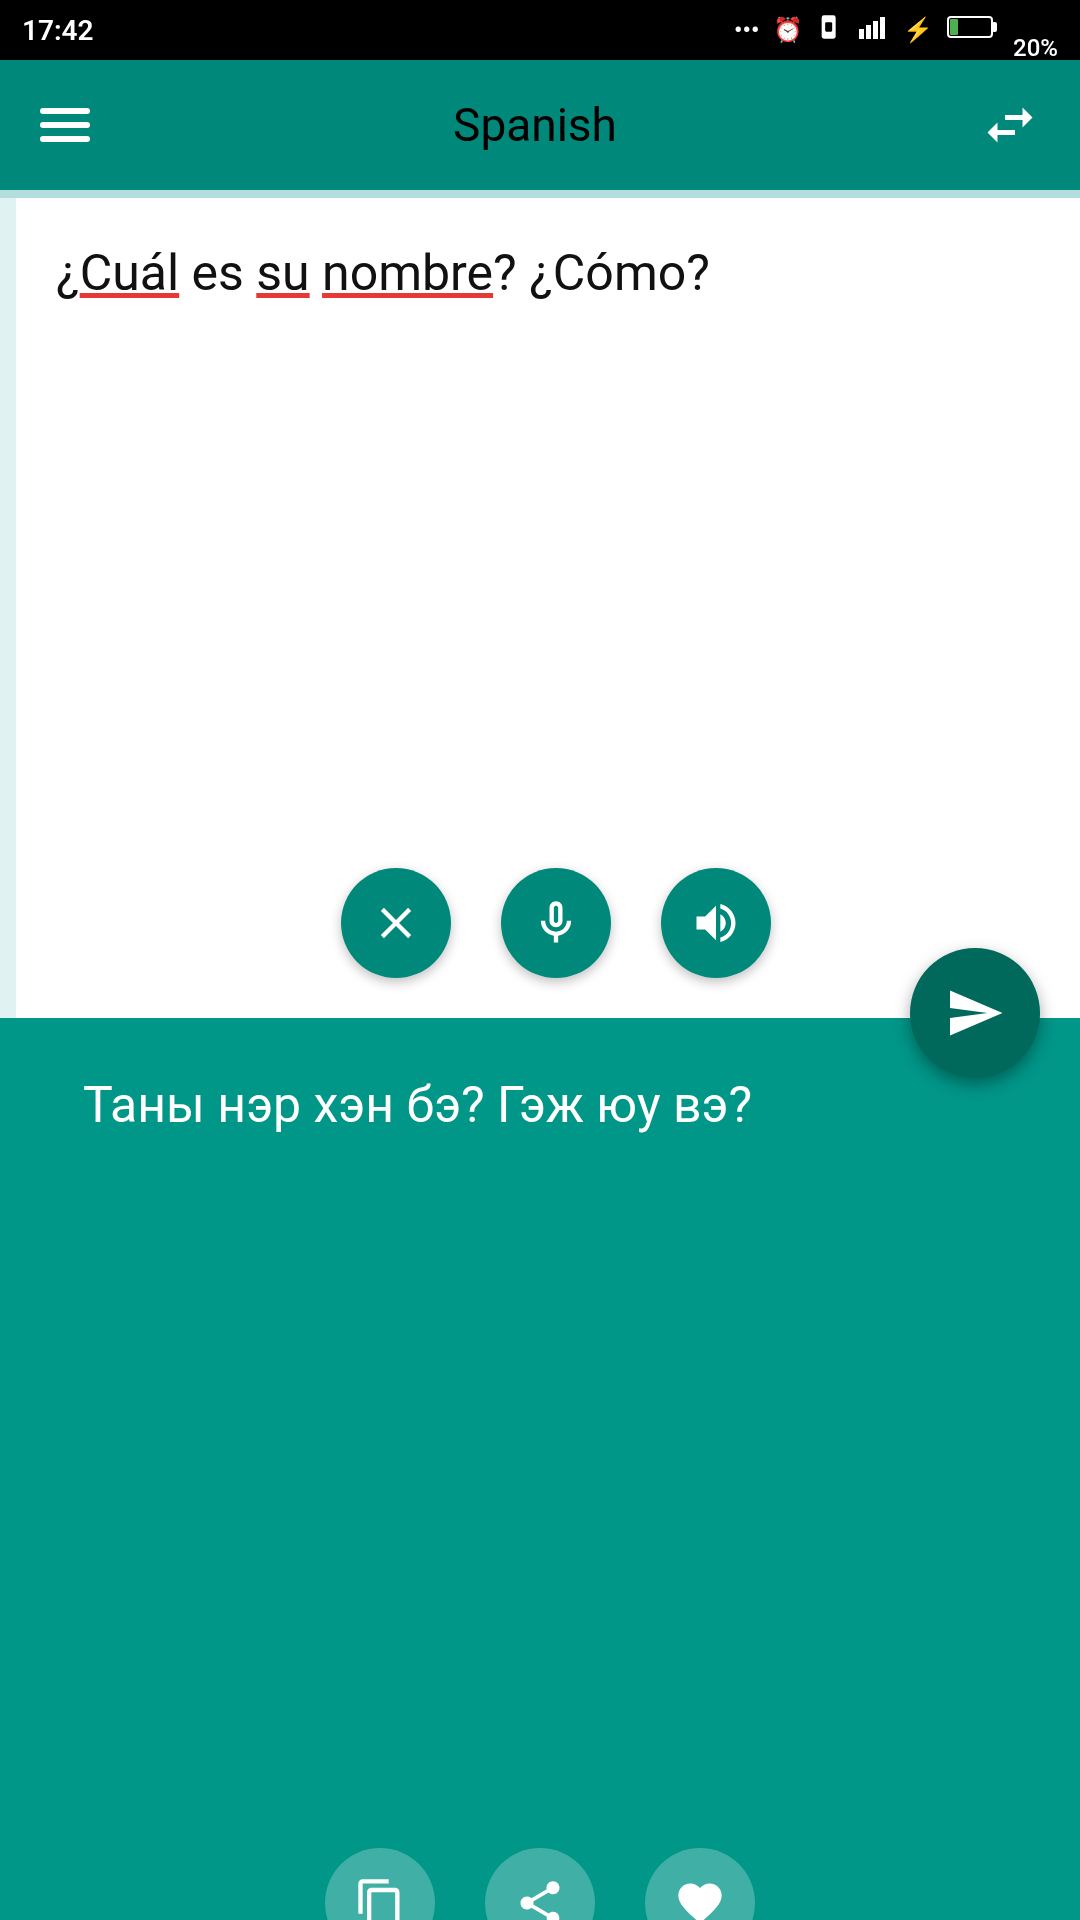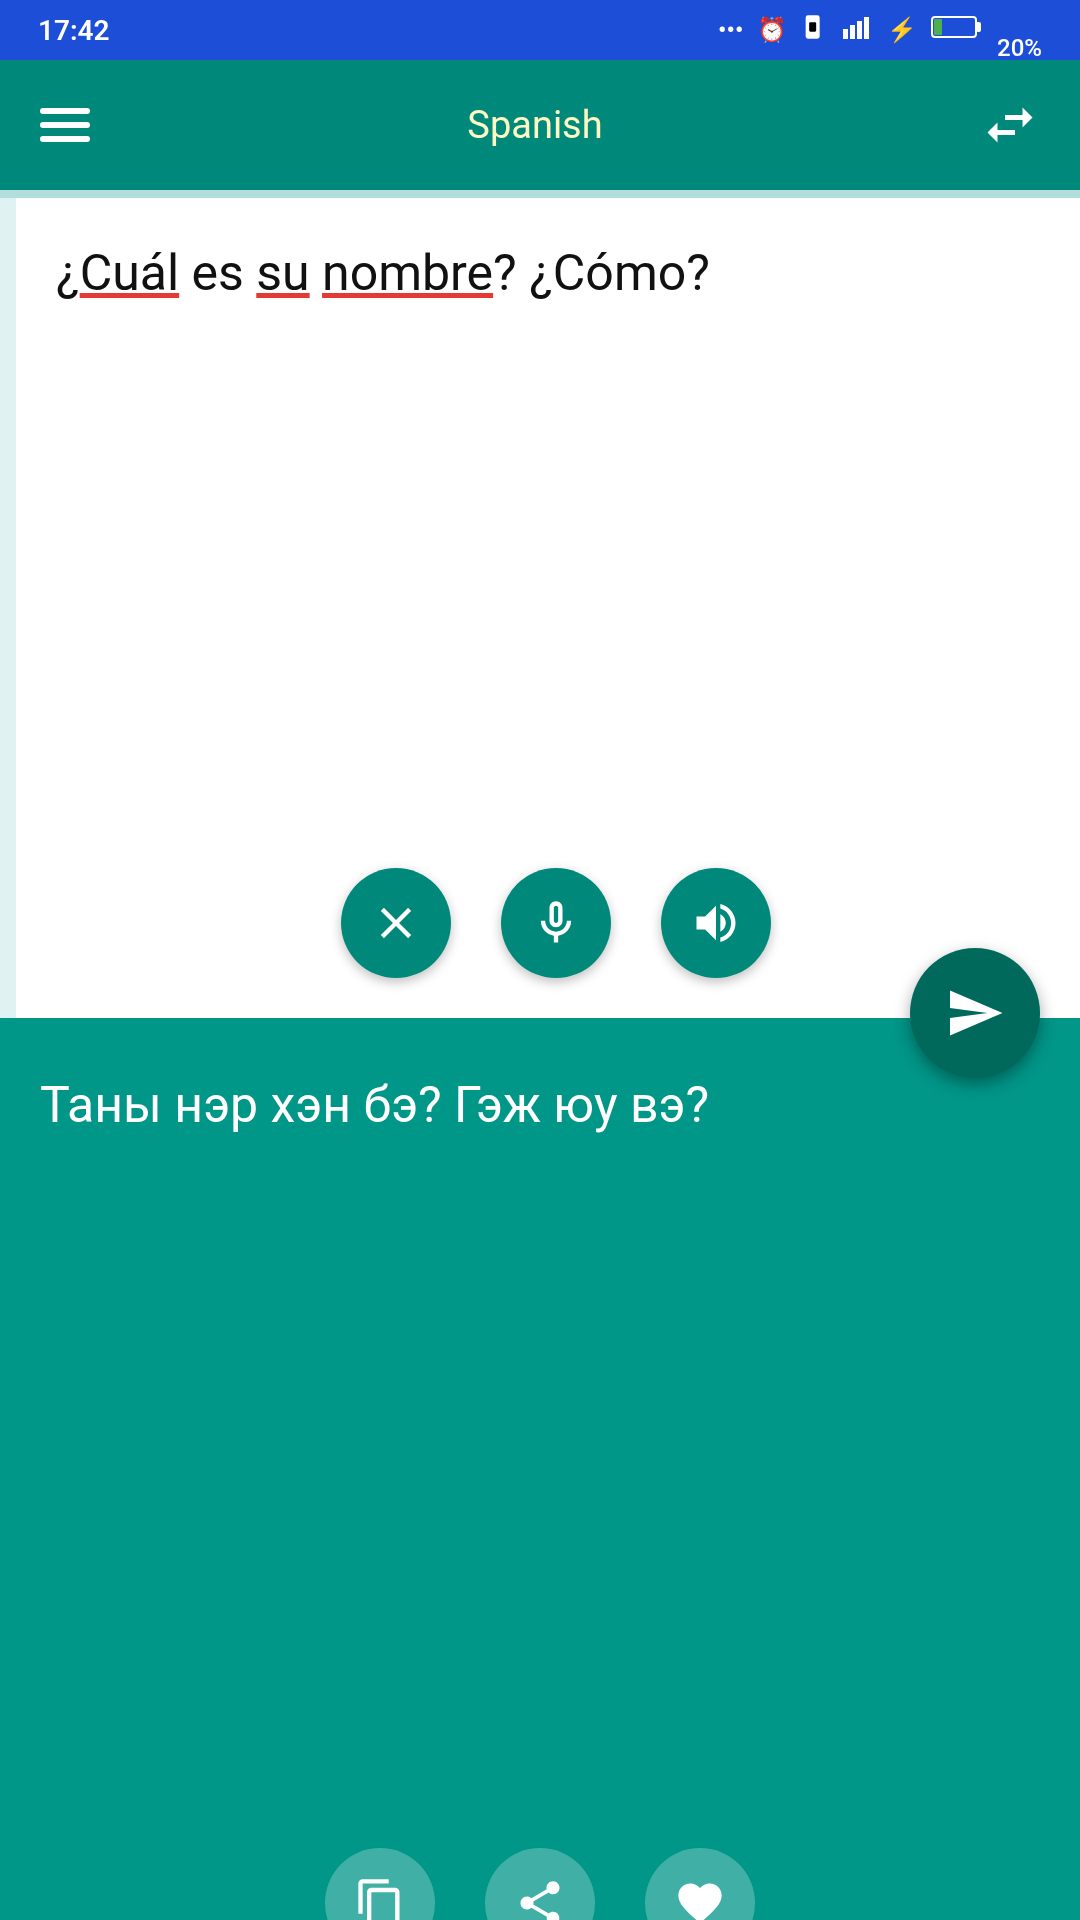--- a/index.html
+++ b/index.html
@@ -10,25 +10,25 @@
       height: 1920px;
       font-family: 'Roboto', Arial, sans-serif;
       background: #e0f2f1;
       overflow: hidden;
     }
 
     
     .status-bar {
       width: 100%;
       height: 60px;
-      background: #1d4ed8;
+      background: #000000;
       display: flex;
       align-items: center;
       justify-content: space-between;
-      padding: 0 38px;
+      padding: 0 22px;
       color: #fff;
       font-size: 28px;
       font-weight: 500;
     }
     .status-time { font-weight: 600; }
     .status-icons { display: flex; align-items: center; gap: 14px; font-size: 24px; }
     .battery-text { font-size: 24px; margin-top: 36px; }
 
     
     .app-header {
@@ -47,22 +47,22 @@
       cursor: pointer;
     }
     .header-menu-icon span {
       display: block;
       width: 50px;
       height: 6px;
       background: #fff;
       border-radius: 3px;
     }
     .header-lang {
-      color: #fef9c3;
-      font-size: 38px;
+      color: #000000;
+      font-size: 46px;
       font-weight: 400;
       cursor: pointer;
     }
     .header-swap {
       color: #fff;
       font-size: 52px;
       cursor: pointer;
       display: flex;
       align-items: center;
     }
@@ -157,20 +157,21 @@
       background: #009688;
       position: relative;
       padding: 50px 40px 160px 40px;
       min-height: 1000px;
     }
     .translation-text {
       font-size: 50px;
       line-height: 1.5;
       color: #fff;
       font-weight: 400;
+      margin-left: 43px;
     }
 
     
     .bottom-buttons {
       position: absolute;
       bottom: 60px;
       left: 50%;
       transform: translateX(-50%);
       display: flex;
       gap: 50px;

